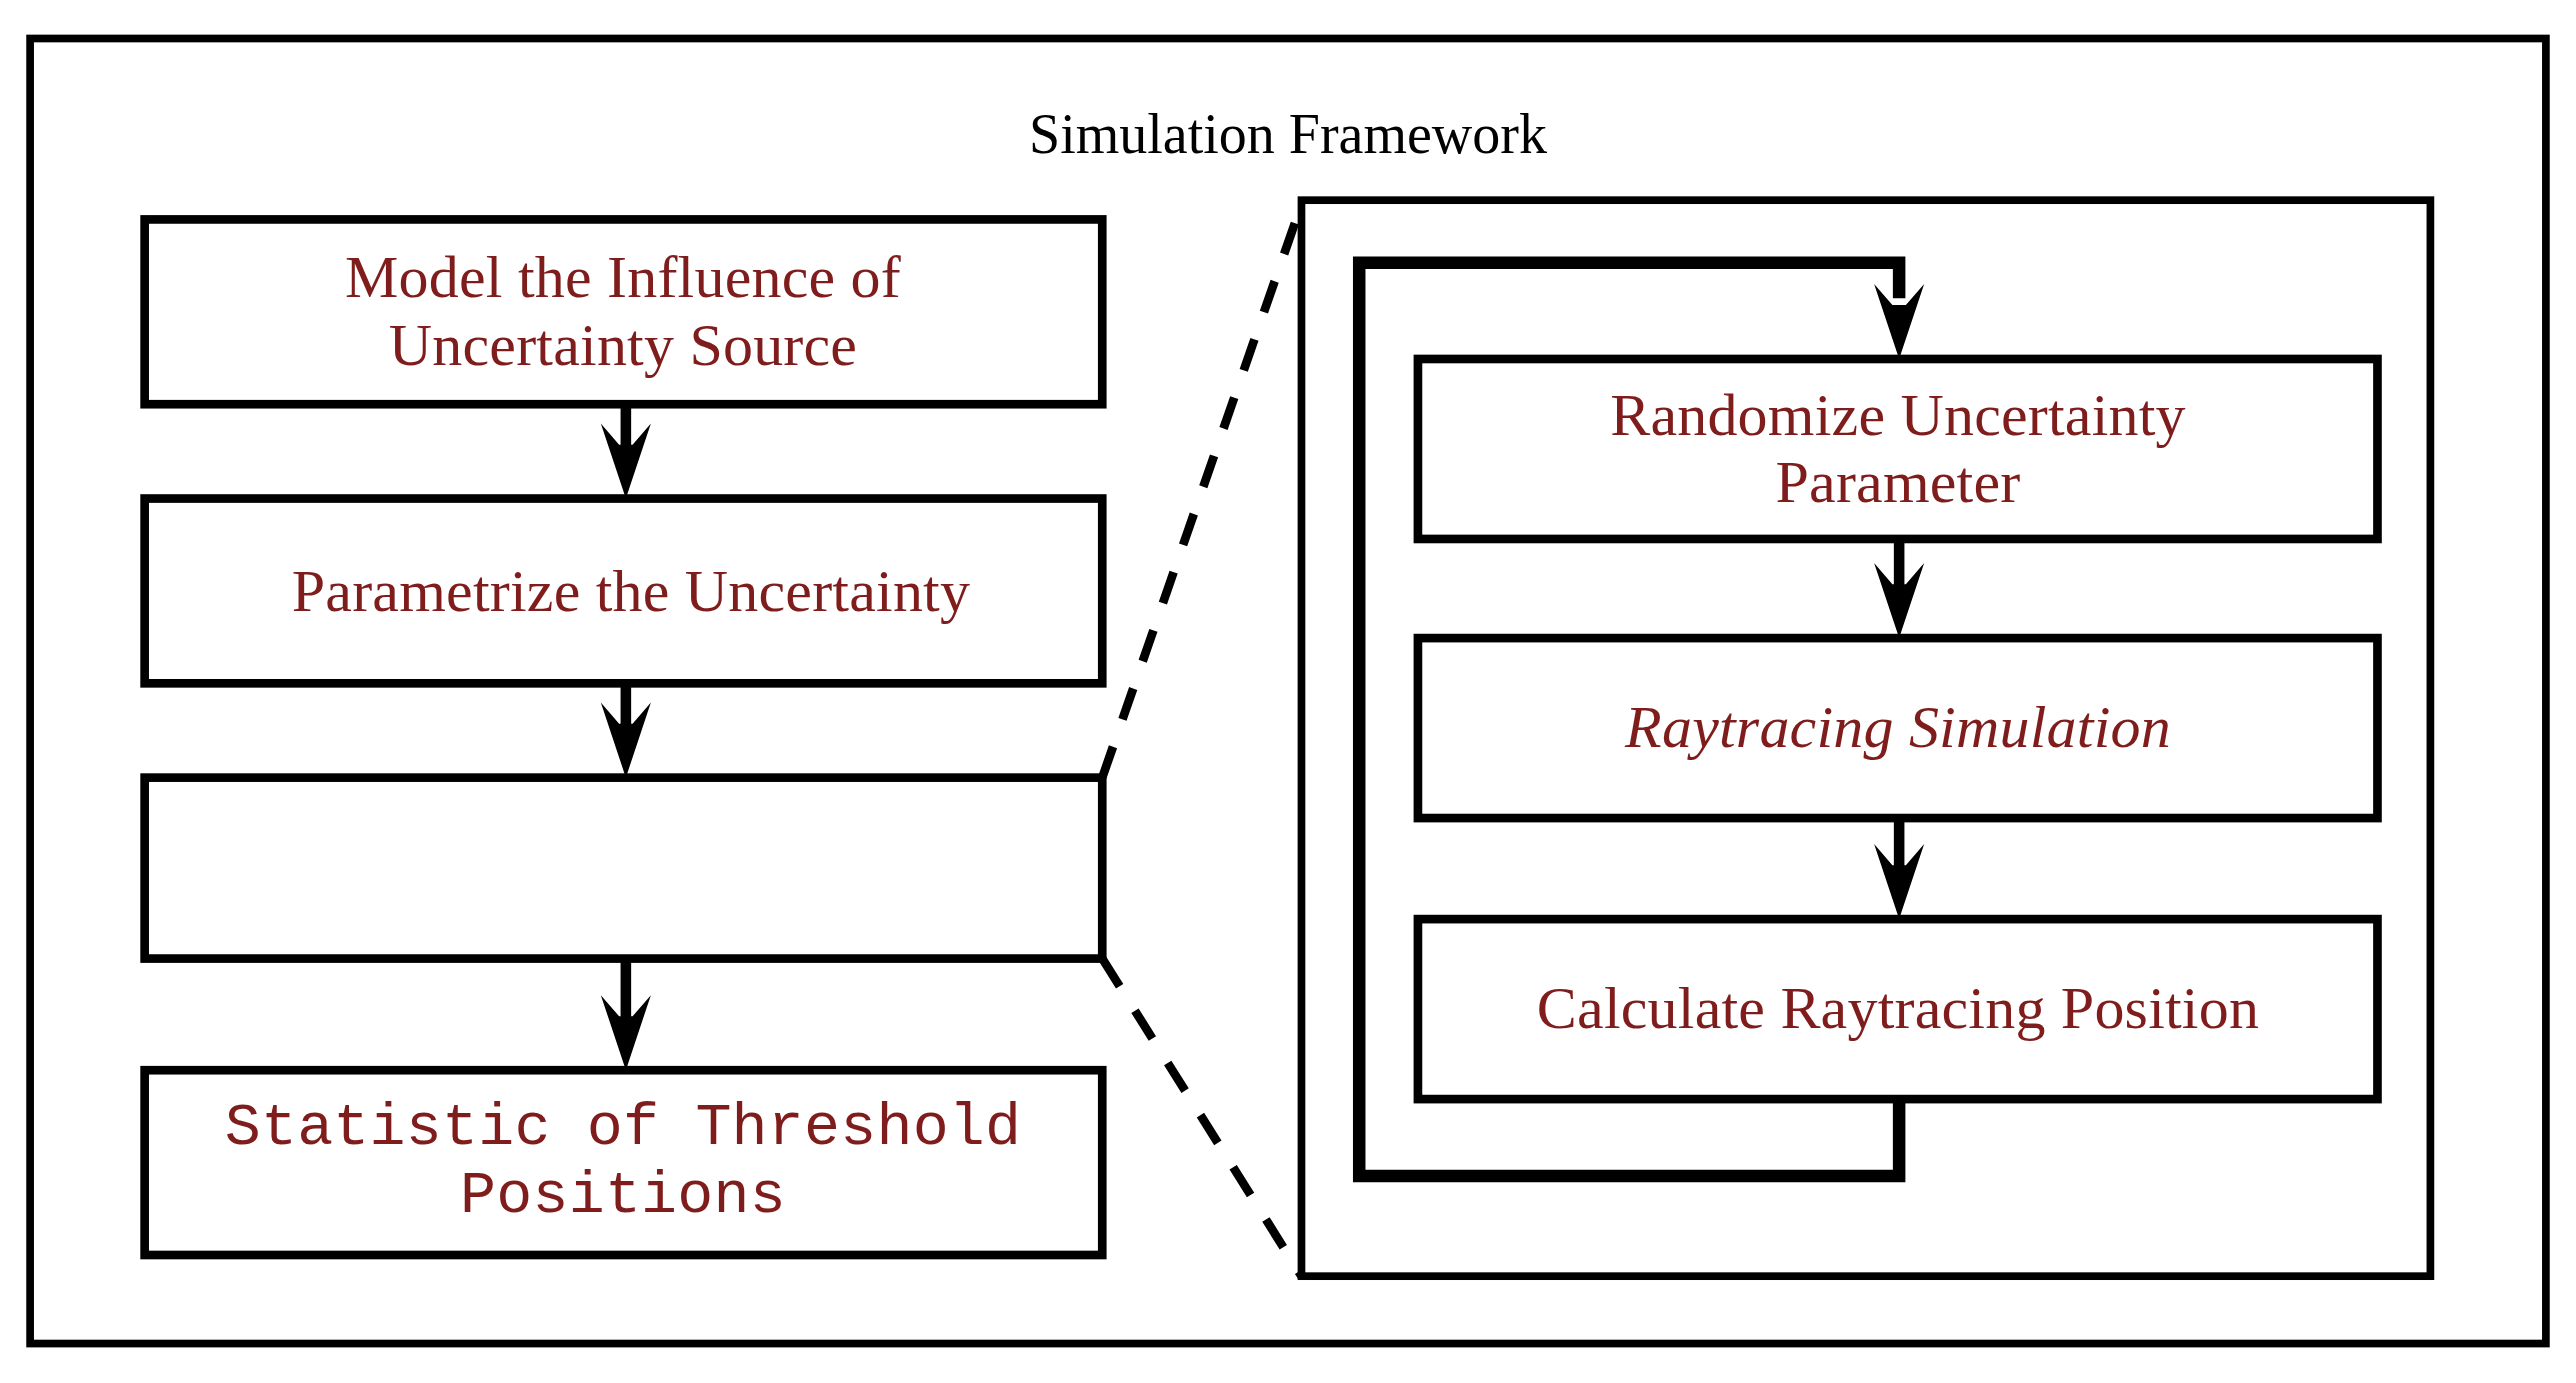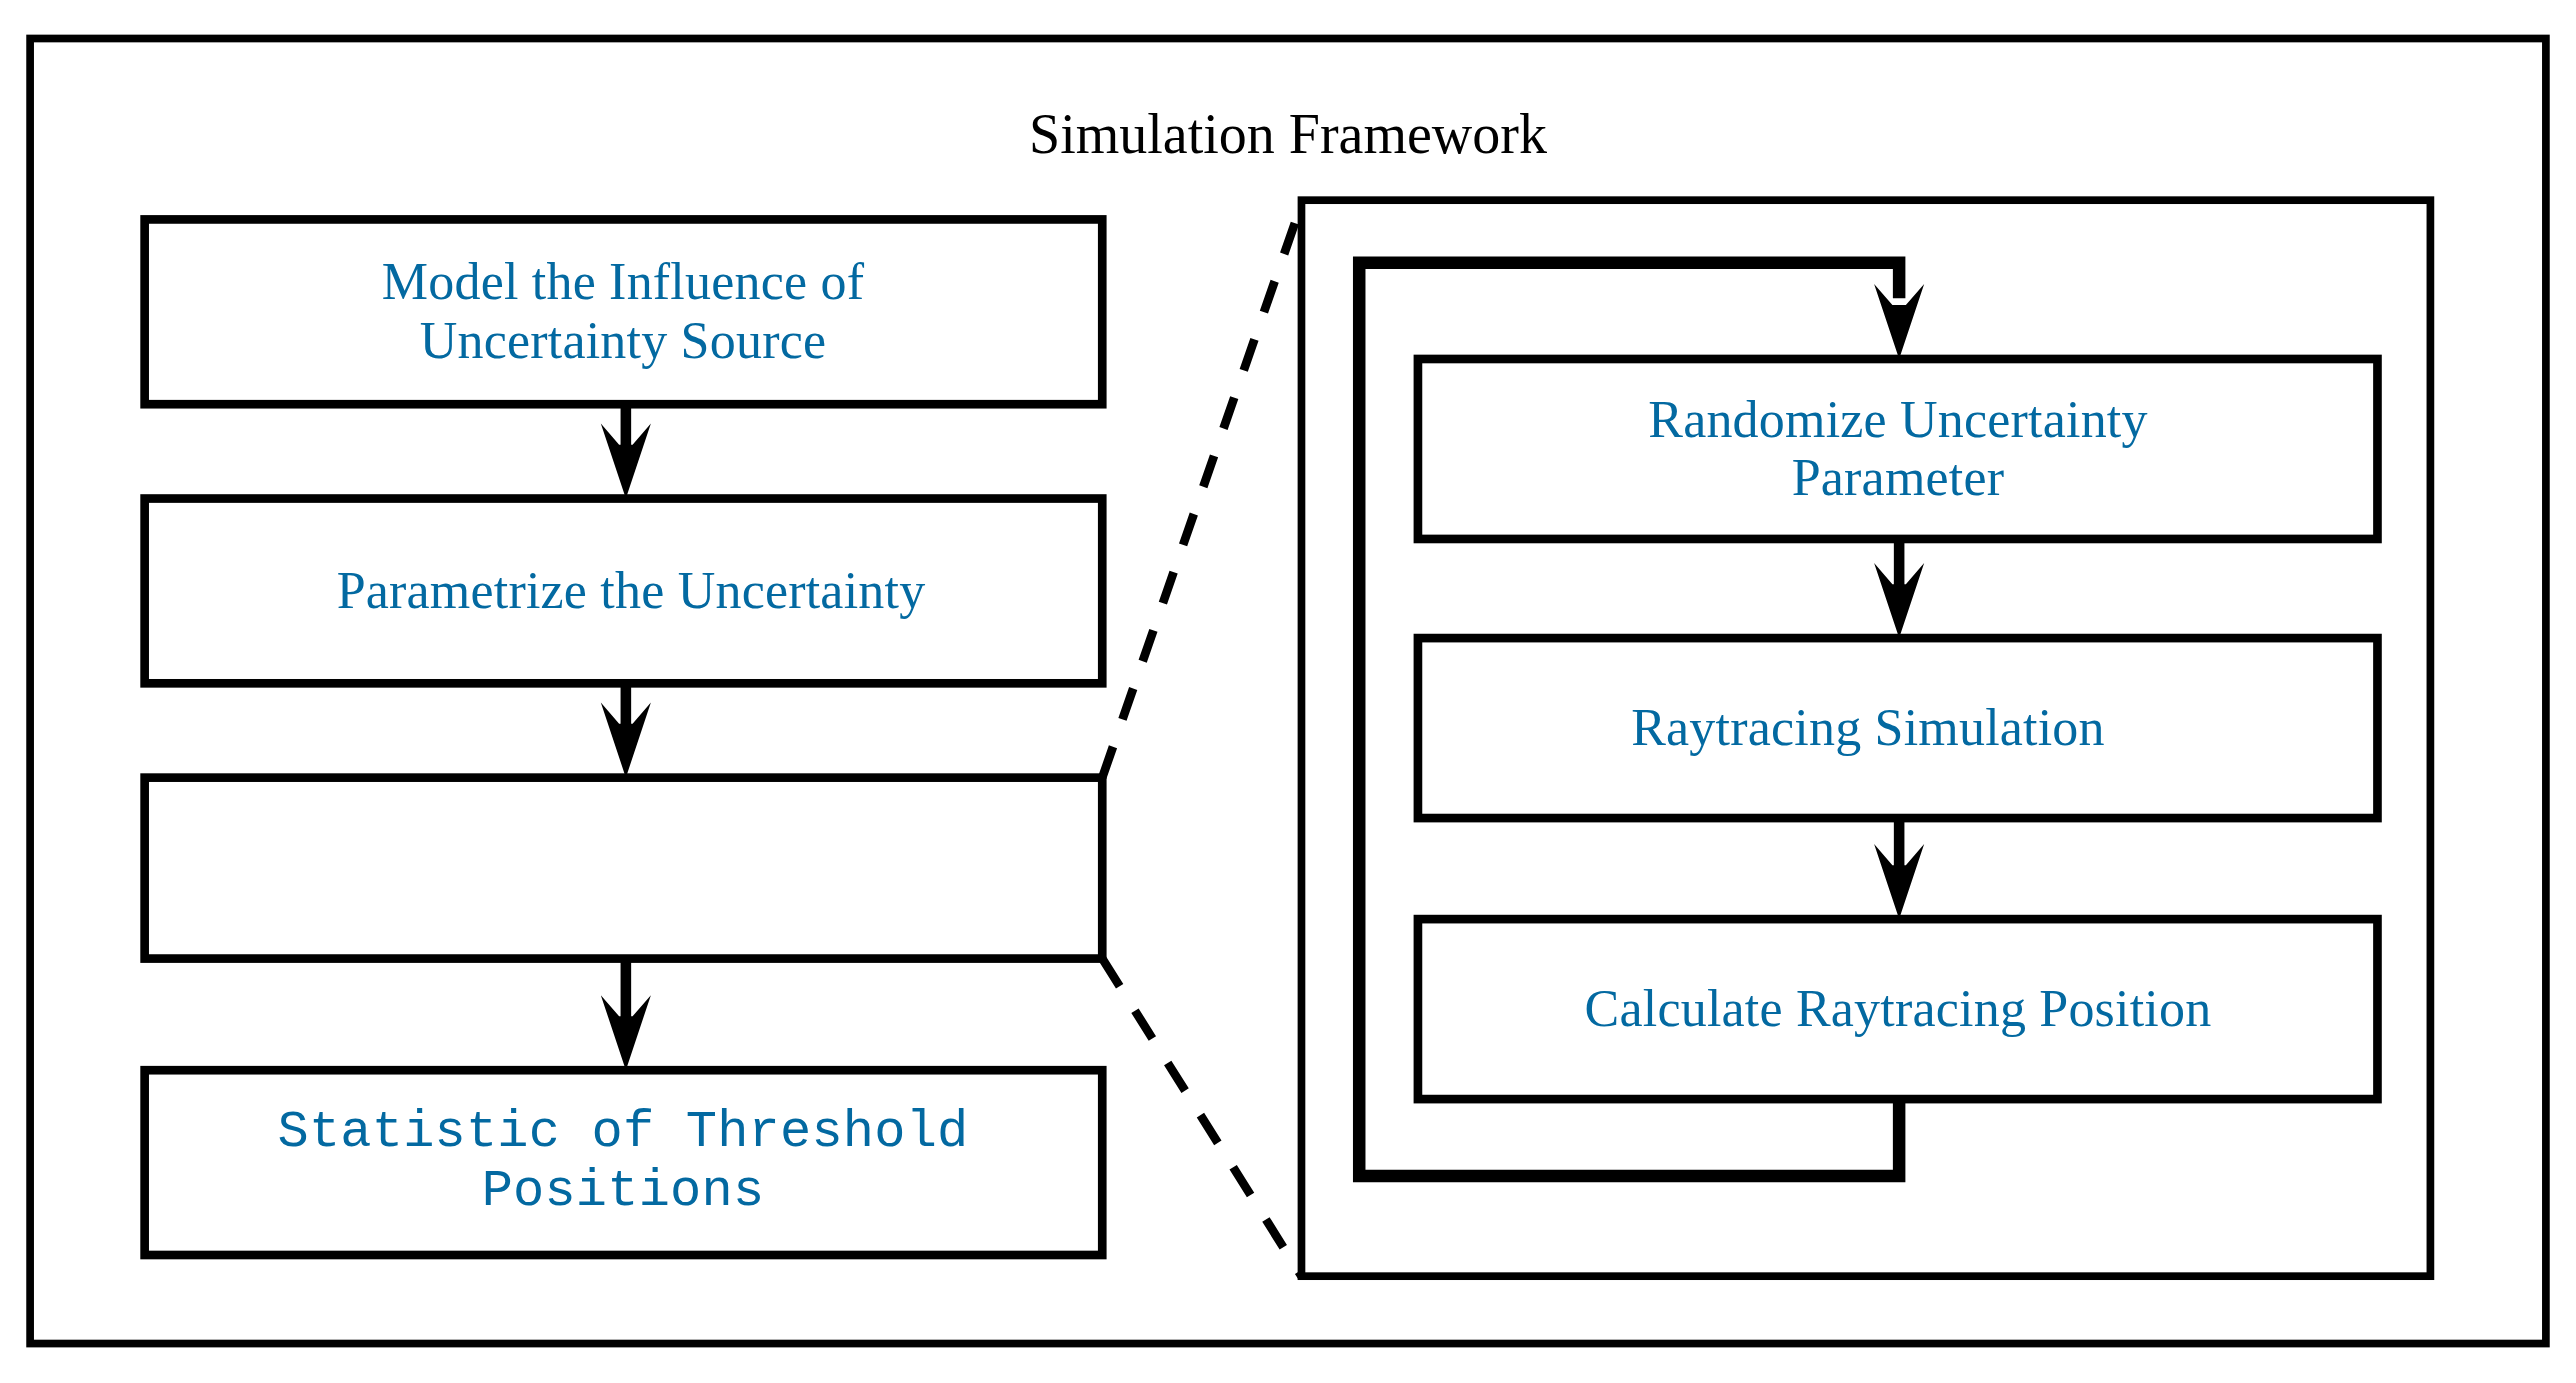--- a/index.html
+++ b/index.html
@@ -24,23 +24,23 @@
     top: 0;
     width: 2576px;
     height: 1383px;
   }
   .box-label {
     position: absolute;
     display: flex;
     align-items: center;
     justify-content: center;
     text-align: center;
-    color: #0369a1;
+    color: #7f1d1d;
     line-height: 1.12;
-    font-size: 52px;
+    font-size: 60px;
     letter-spacing: 0.2px;
     pointer-events: none;
     white-space: pre-line;
   }
   .frame-title {
     position: absolute;
     text-align: center;
     color: #000000;
     font-size: 56px;
     line-height: 1.0;
@@ -117,18 +117,18 @@
 
   <div class="box-label" style="left:152px; top:499px; width:958px; height:185px;">Parametrize the Uncertainty</div>
 
 
   <div class="box-label" style="left:144px; top:1070px; width:958px; height:185px;font-family:Liberation Mono, monospace;">Statistic of Threshold
 Positions</div>
 
   <div class="box-label" style="left:1418px; top:359px; width:960px; height:180px;">Randomize Uncertainty
 Parameter</div>
 
-  <div class="box-label" style="left:1388px; top:638px; width:960px; height:180px;">Raytracing Simulation</div>
+  <div class="box-label" style="left:1418px; top:638px; width:960px; height:180px;font-style:italic;">Raytracing Simulation</div>
 
   <div class="box-label" style="left:1418px; top:919px; width:960px; height:180px;">Calculate Raytracing Position</div>
 
 </div>
 
 
 </body></html>

